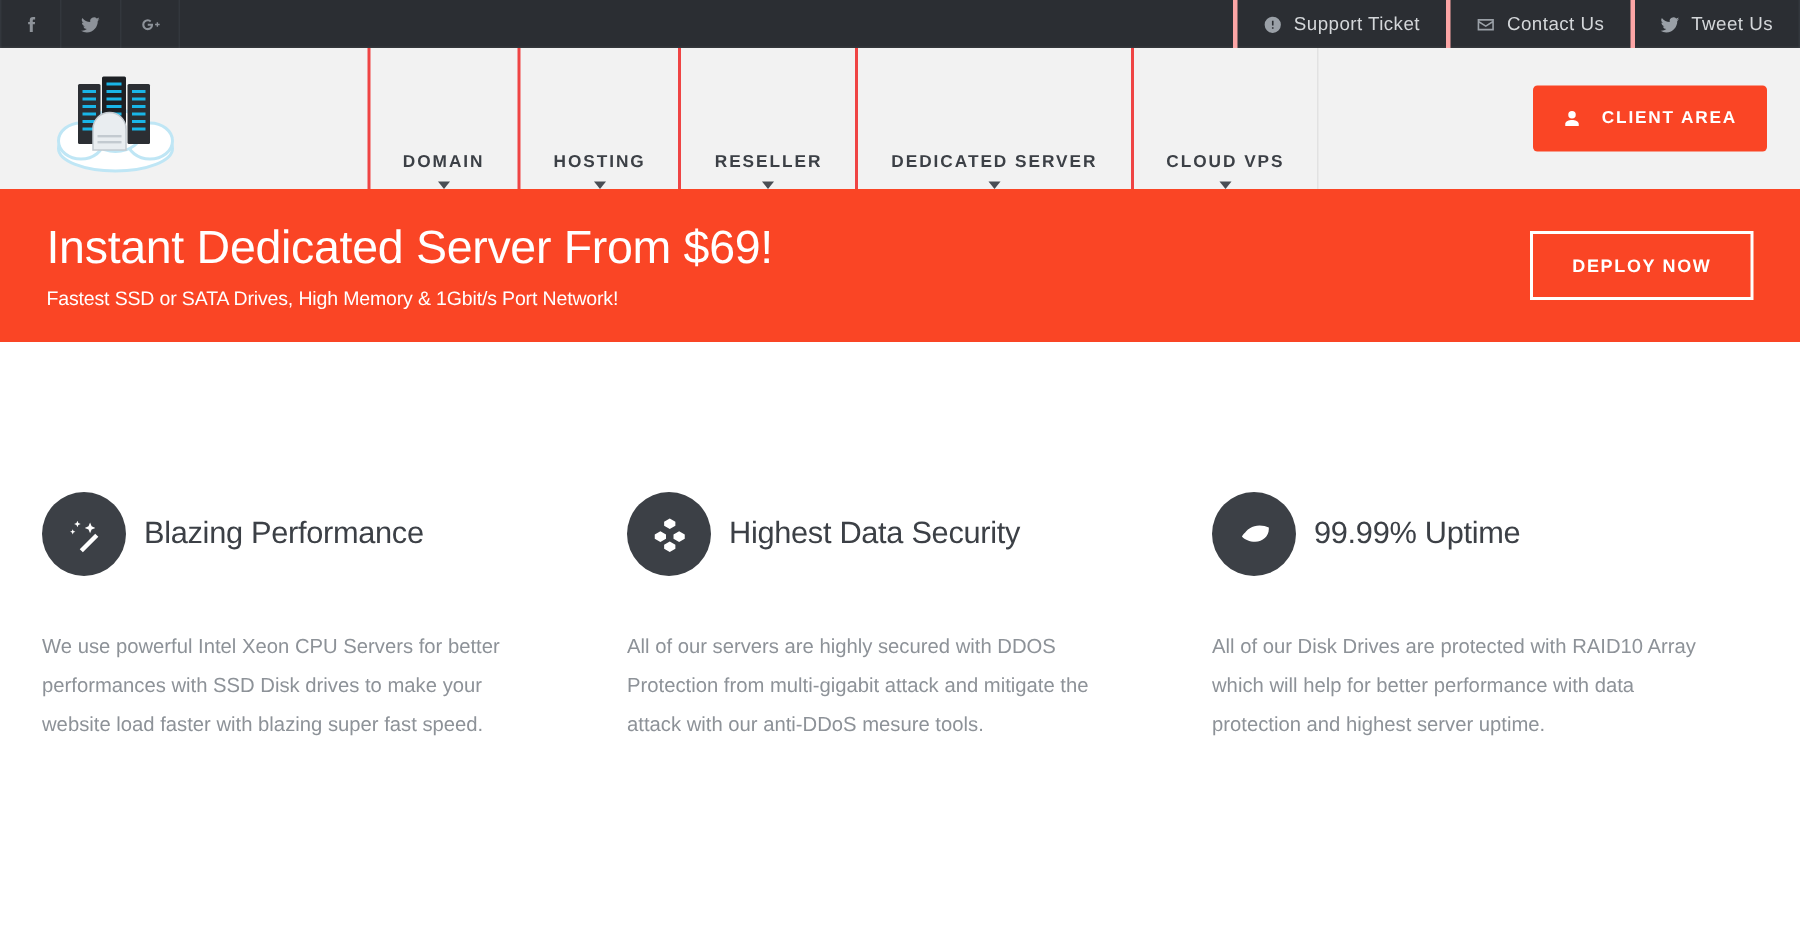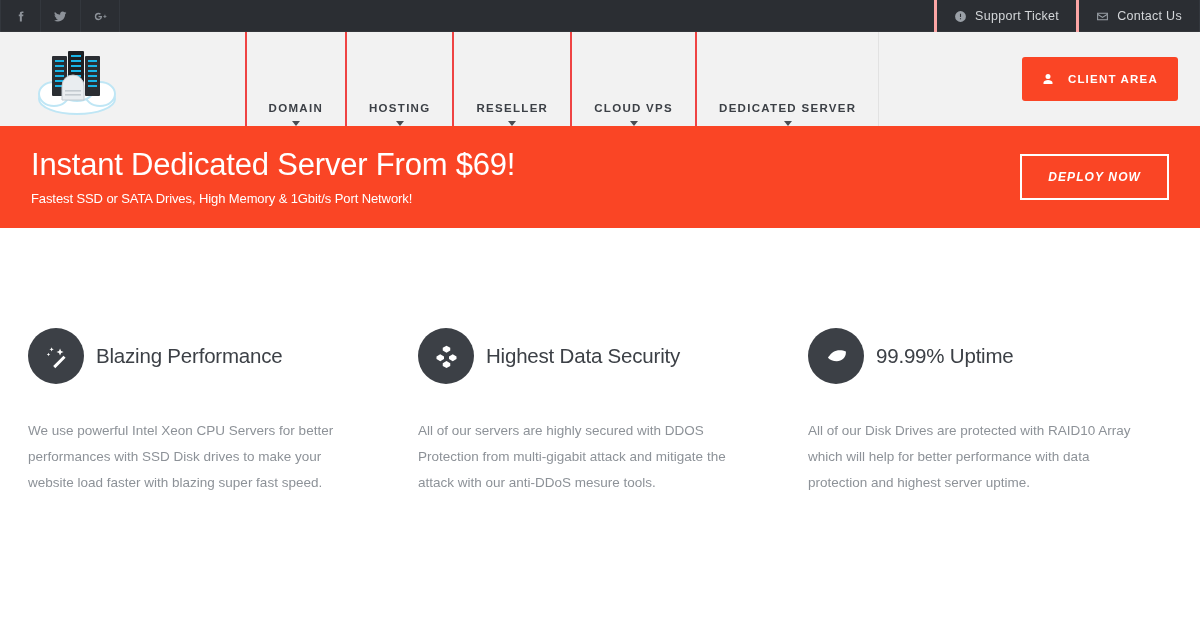--- a/index.html
+++ b/index.html
@@ -126,21 +126,20 @@
     background: transparent;
     border: 2px solid #ffffff;
     color: #ffffff;
     font-size: 12px;
     font-weight: bold;
     letter-spacing: 1.1px;
     padding: 14px 26px;
     font-family: "Liberation Sans", sans-serif;
     cursor: pointer;
     white-space: nowrap;
-    font-style: italic;
   }
 
   
   .features {
     display: flex;
     padding: 100px 0 0 0;
   }
   .feature { width: 390px; padding: 0 28px 0 28px; }
   .feature:nth-child(2) { padding-left: 28px; }
   .feature-head { display: flex; align-items: center; gap: 12px; }
@@ -190,20 +189,26 @@
       <svg viewBox="0 0 24 24">
           <path d="M12 2a10 10 0 1 0 0 20 10 10 0 0 0 0-20zm1 15h-2v-2h2v2zm0-4h-2V7h2v6z"></path>
         </svg>
       <span>Support Ticket</span>
     </a>
     <a class="tb-link">
       <svg viewBox="0 0 24 24">
           <path d="M2 5h20v14H2V5zm2 2v.5l8 5 8-5V7H4zm0 2.9V17h16V9.9l-8 5-8-5z"></path>
         </svg>
       <span>Contact Us</span>
+    </a>
+    <a class="tb-link">
+      <svg viewBox="0 0 24 24">
+          <path d="M23 4.9c-.8.4-1.7.6-2.6.8 1-.6 1.7-1.5 2-2.6-.9.5-1.9.9-3 1.2a4.7 4.7 0 0 0-8 4.3A13.3 13.3 0 0 1 1.7 3.6a4.7 4.7 0 0 0 1.5 6.3c-.8 0-1.5-.2-2.1-.6 0 2.3 1.6 4.2 3.8 4.6a4.7 4.7 0 0 1-2.1.1 4.7 4.7 0 0 0 4.4 3.3A9.4 9.4 0 0 1 0 19.3a13.3 13.3 0 0 0 7.2 2.1c8.6 0 13.4-7.2 13.4-13.4v-.6c.9-.7 1.7-1.5 2.4-2.5z"></path>
+        </svg>
+      <span>Tweet Us</span>
     </a>
   </div>
 </div>
 
 <div class="header">
   <a class="logo-wrap">
     <svg class="logo-art" viewBox="0 0 90 74">
       <ellipse cx="45" cy="57" rx="38" ry="15" fill="#ffffff" stroke="#bfe6f5" stroke-width="2"></ellipse>
       <ellipse cx="22" cy="52" rx="15" ry="12" fill="#ffffff" stroke="#bfe6f5" stroke-width="2"></ellipse>
       <ellipse cx="68" cy="52" rx="15" ry="12" fill="#ffffff" stroke="#bfe6f5" stroke-width="2"></ellipse>
@@ -249,25 +254,25 @@
     </a>
     <a class="nav-item">
       <span class="nav-label">HOSTING</span>
       <span class="nav-caret"></span>
     </a>
     <a class="nav-item">
       <span class="nav-label">RESELLER</span>
       <span class="nav-caret"></span>
     </a>
     <a class="nav-item">
+      <span class="nav-label">DEDICATED SERVER</span>
+      <span class="nav-caret"></span>
+    </a>
+    <a class="nav-item">
       <span class="nav-label">CLOUD VPS</span>
-      <span class="nav-caret"></span>
-    </a>
-    <a class="nav-item">
-      <span class="nav-label">DEDICATED SERVER</span>
       <span class="nav-caret"></span>
     </a>
   </div>
 
   <div class="client-wrap">
     <button class="client-btn">
       <svg viewBox="0 0 24 24">
           <path d="M12 12a5 5 0 1 0 0-10 5 5 0 0 0 0 10zm0 2c-4 0-9 2-9 5v3h18v-3c0-3-5-5-9-5z"></path>
         </svg>
       <span>CLIENT AREA</span>

